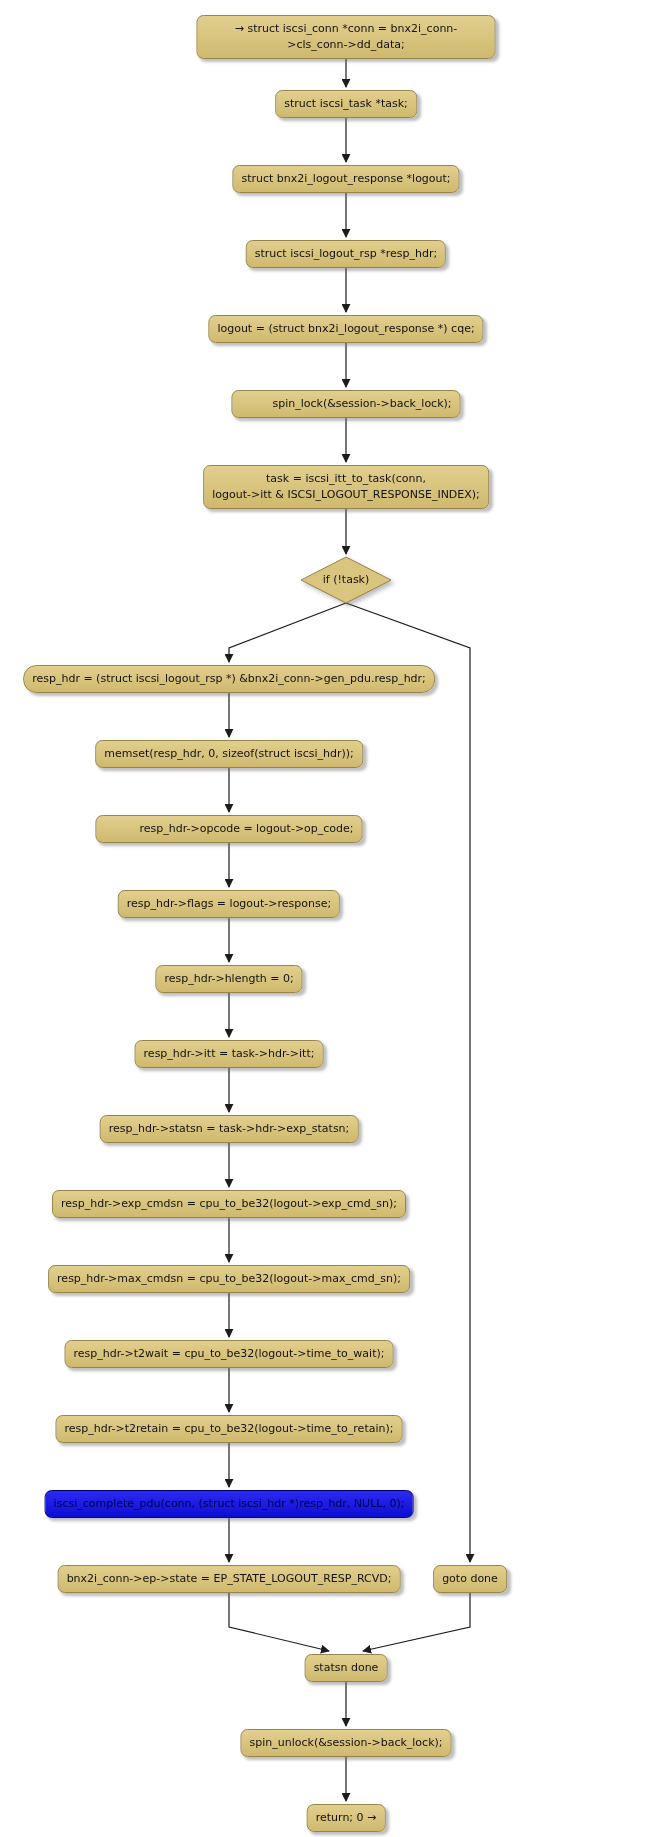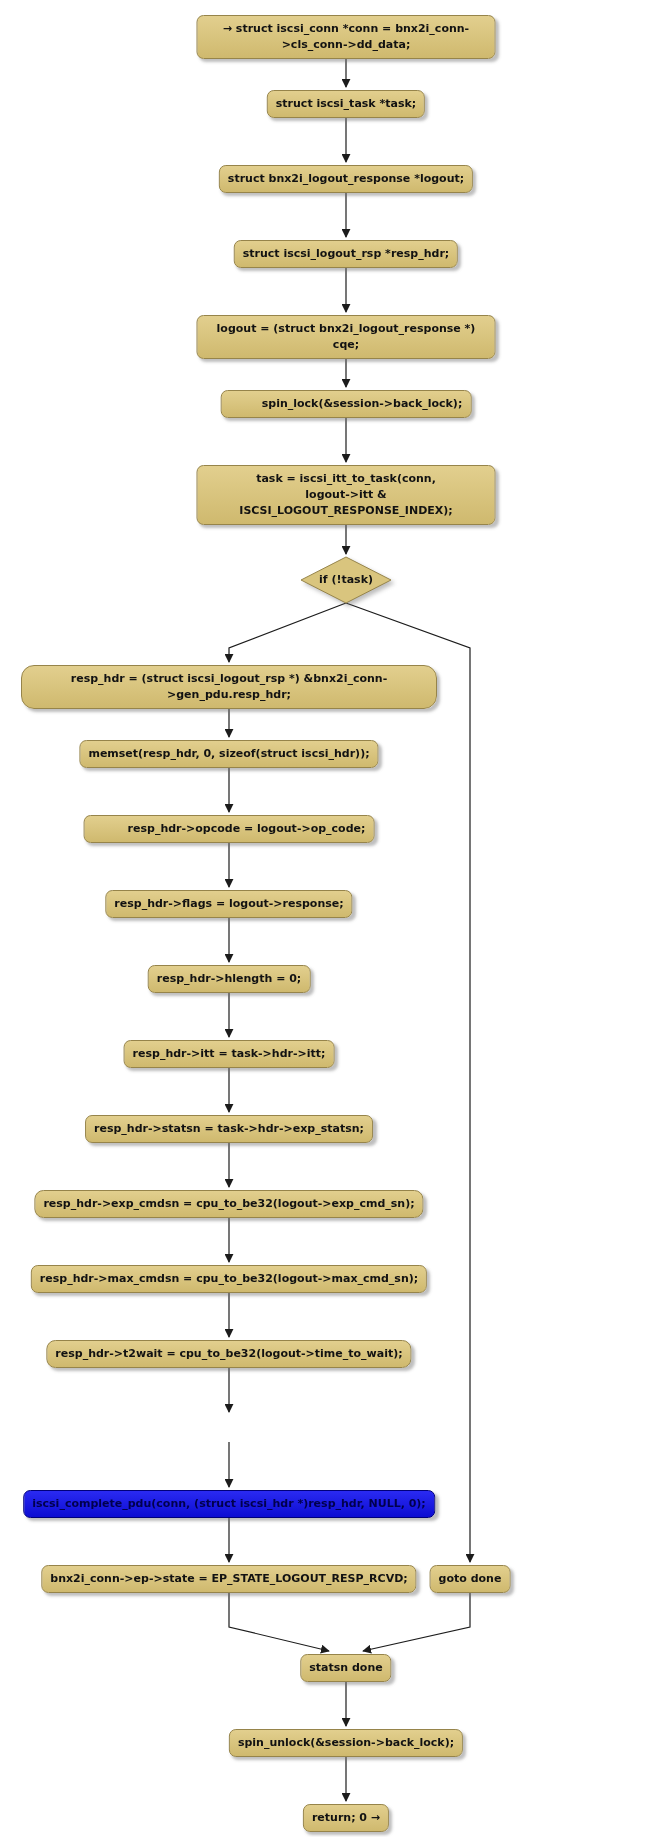--- a/index.html
+++ b/index.html
@@ -2,21 +2,20 @@
 <html><head>
 <meta charset="utf-8">
 <style>
   html,body{margin:0;padding:0;background:#ffffff;}
   #canvas{
     position:relative;
     width:645px;height:1837px;
     background:#ffffff;
     font-family:"DejaVu Sans", sans-serif;
     overflow:hidden;
-    font-weight:bold;
   }
   #edges{position:absolute;left:0;top:0;width:645px;height:1837px;}
   .node{
     position:absolute;
     transform:translateX(-50%);
     background:linear-gradient(#e2cf8e,#cfb96e);
     border:1px solid #96844a;
     border-radius:7px;
     padding:5px 8px;
     font-size:11px;
@@ -93,23 +92,24 @@
 
   <div class="diamond-label" style="left:346px;top:573px;">if (!task)</div>
 
   <div class="node" style="left:229px;top:665px;border-radius:13px;">resp_hdr = (struct iscsi_logout_rsp *) &amp;bnx2i_conn-&gt;gen_pdu.resp_hdr;</div>
   <div class="node" style="left:229px;top:740px;">memset(resp_hdr, 0, sizeof(struct iscsi_hdr));</div>
   <div class="node" style="left:229px;top:815px;padding-left:43px;">resp_hdr-&gt;opcode = logout-&gt;op_code;</div>
   <div class="node" style="left:229px;top:890px;">resp_hdr-&gt;flags = logout-&gt;response;</div>
   <div class="node" style="left:229px;top:965px;">resp_hdr-&gt;hlength = 0;</div>
   <div class="node" style="left:229px;top:1040px;text-align:right;">resp_hdr-&gt;itt = task-&gt;hdr-&gt;itt;</div>
   <div class="node" style="left:229px;top:1115px;">resp_hdr-&gt;statsn = task-&gt;hdr-&gt;exp_statsn;</div>
-  <div class="node" style="left:229px;top:1190px;border-radius:9px;">resp_hdr-&gt;exp_cmdsn = cpu_to_be32(logout-&gt;exp_cmd_sn);</div>
+  <div class="node" style="left:229px;top:1190px;">resp_hdr-&gt;exp_cmdsn = cpu_to_be32(logout-&gt;exp_cmd_sn);</div>
   <div class="node" style="left:229px;top:1265px;">resp_hdr-&gt;max_cmdsn = cpu_to_be32(logout-&gt;max_cmd_sn);</div>
-  <div class="node" style="left:229px;top:1340px;border-radius:9px;">resp_hdr-&gt;t2wait = cpu_to_be32(logout-&gt;time_to_wait);</div>
+  <div class="node" style="left:229px;top:1340px;">resp_hdr-&gt;t2wait = cpu_to_be32(logout-&gt;time_to_wait);</div>
+  <div class="node" style="left:229px;top:1415px;">resp_hdr-&gt;t2retain = cpu_to_be32(logout-&gt;time_to_retain);</div>
   <div class="node highlight" style="left:229px;top:1490px;">iscsi_complete_pdu(conn, (struct iscsi_hdr *)resp_hdr, NULL, 0);</div>
   <div class="node" style="left:229px;top:1565px;">bnx2i_conn-&gt;ep-&gt;state = EP_STATE_LOGOUT_RESP_RCVD;</div>
   <div class="node" style="left:470px;top:1565px;">goto done</div>
   <div class="node" style="left:346px;top:1654px;">statsn done</div>
   <div class="node" style="left:346px;top:1729px;">spin_unlock(&amp;session-&gt;back_lock);</div>
   <div class="node" style="left:346px;top:1804px;">return; 0 →</div>
 
 </div>
 
 </body></html>

